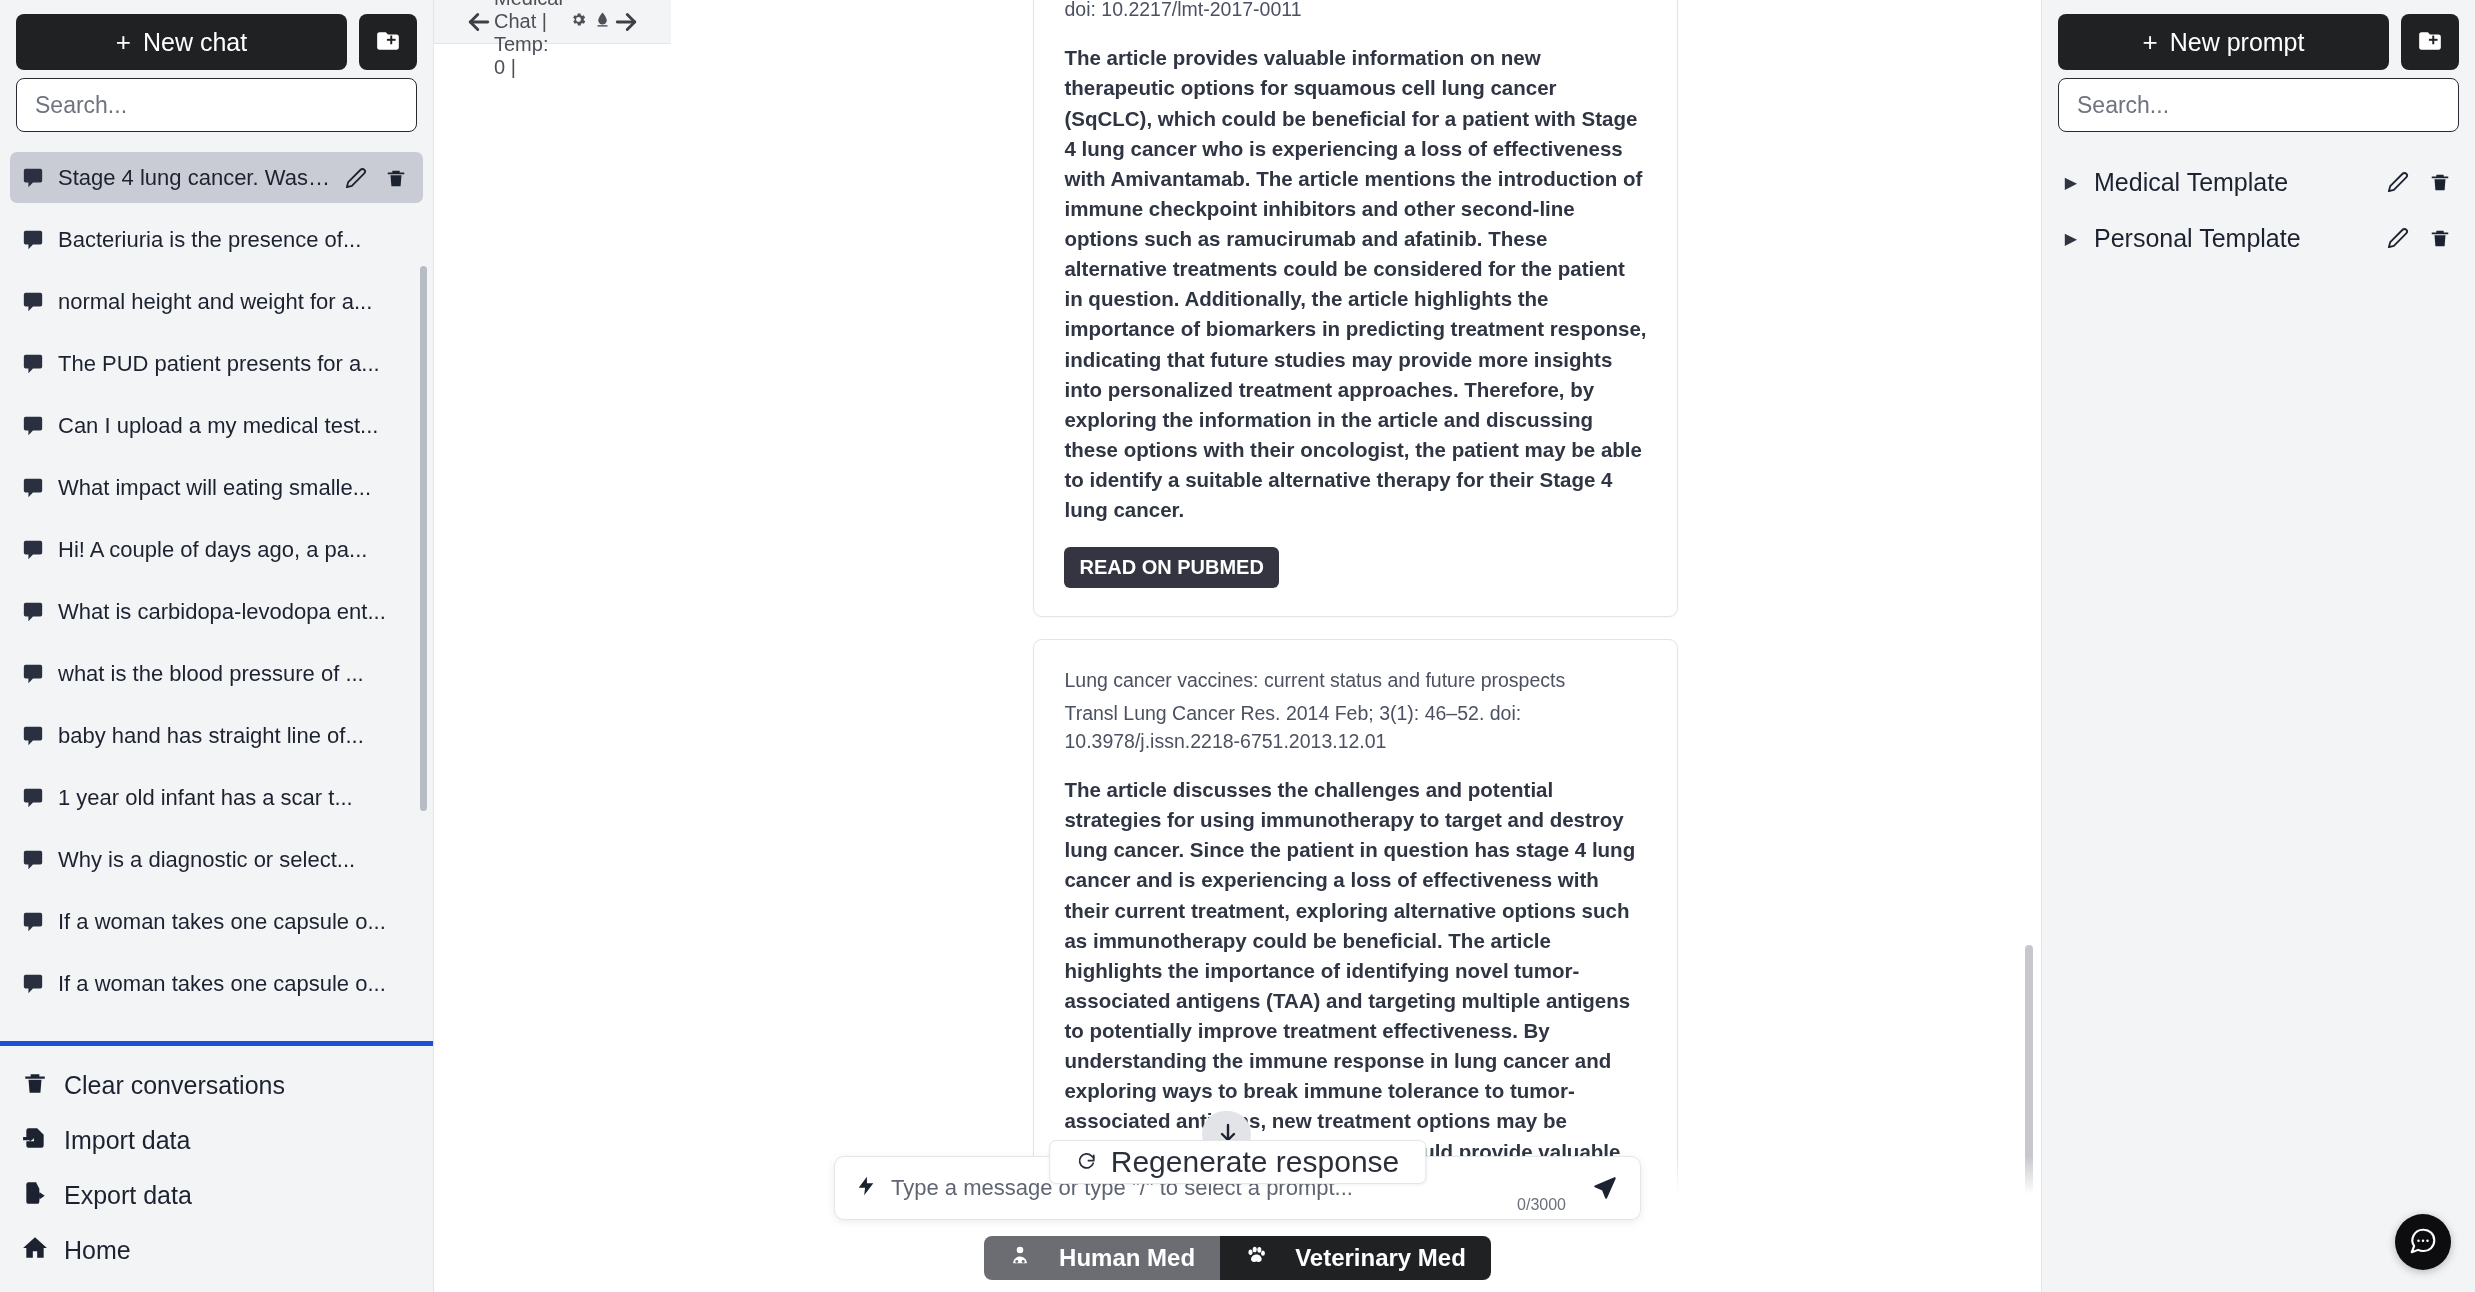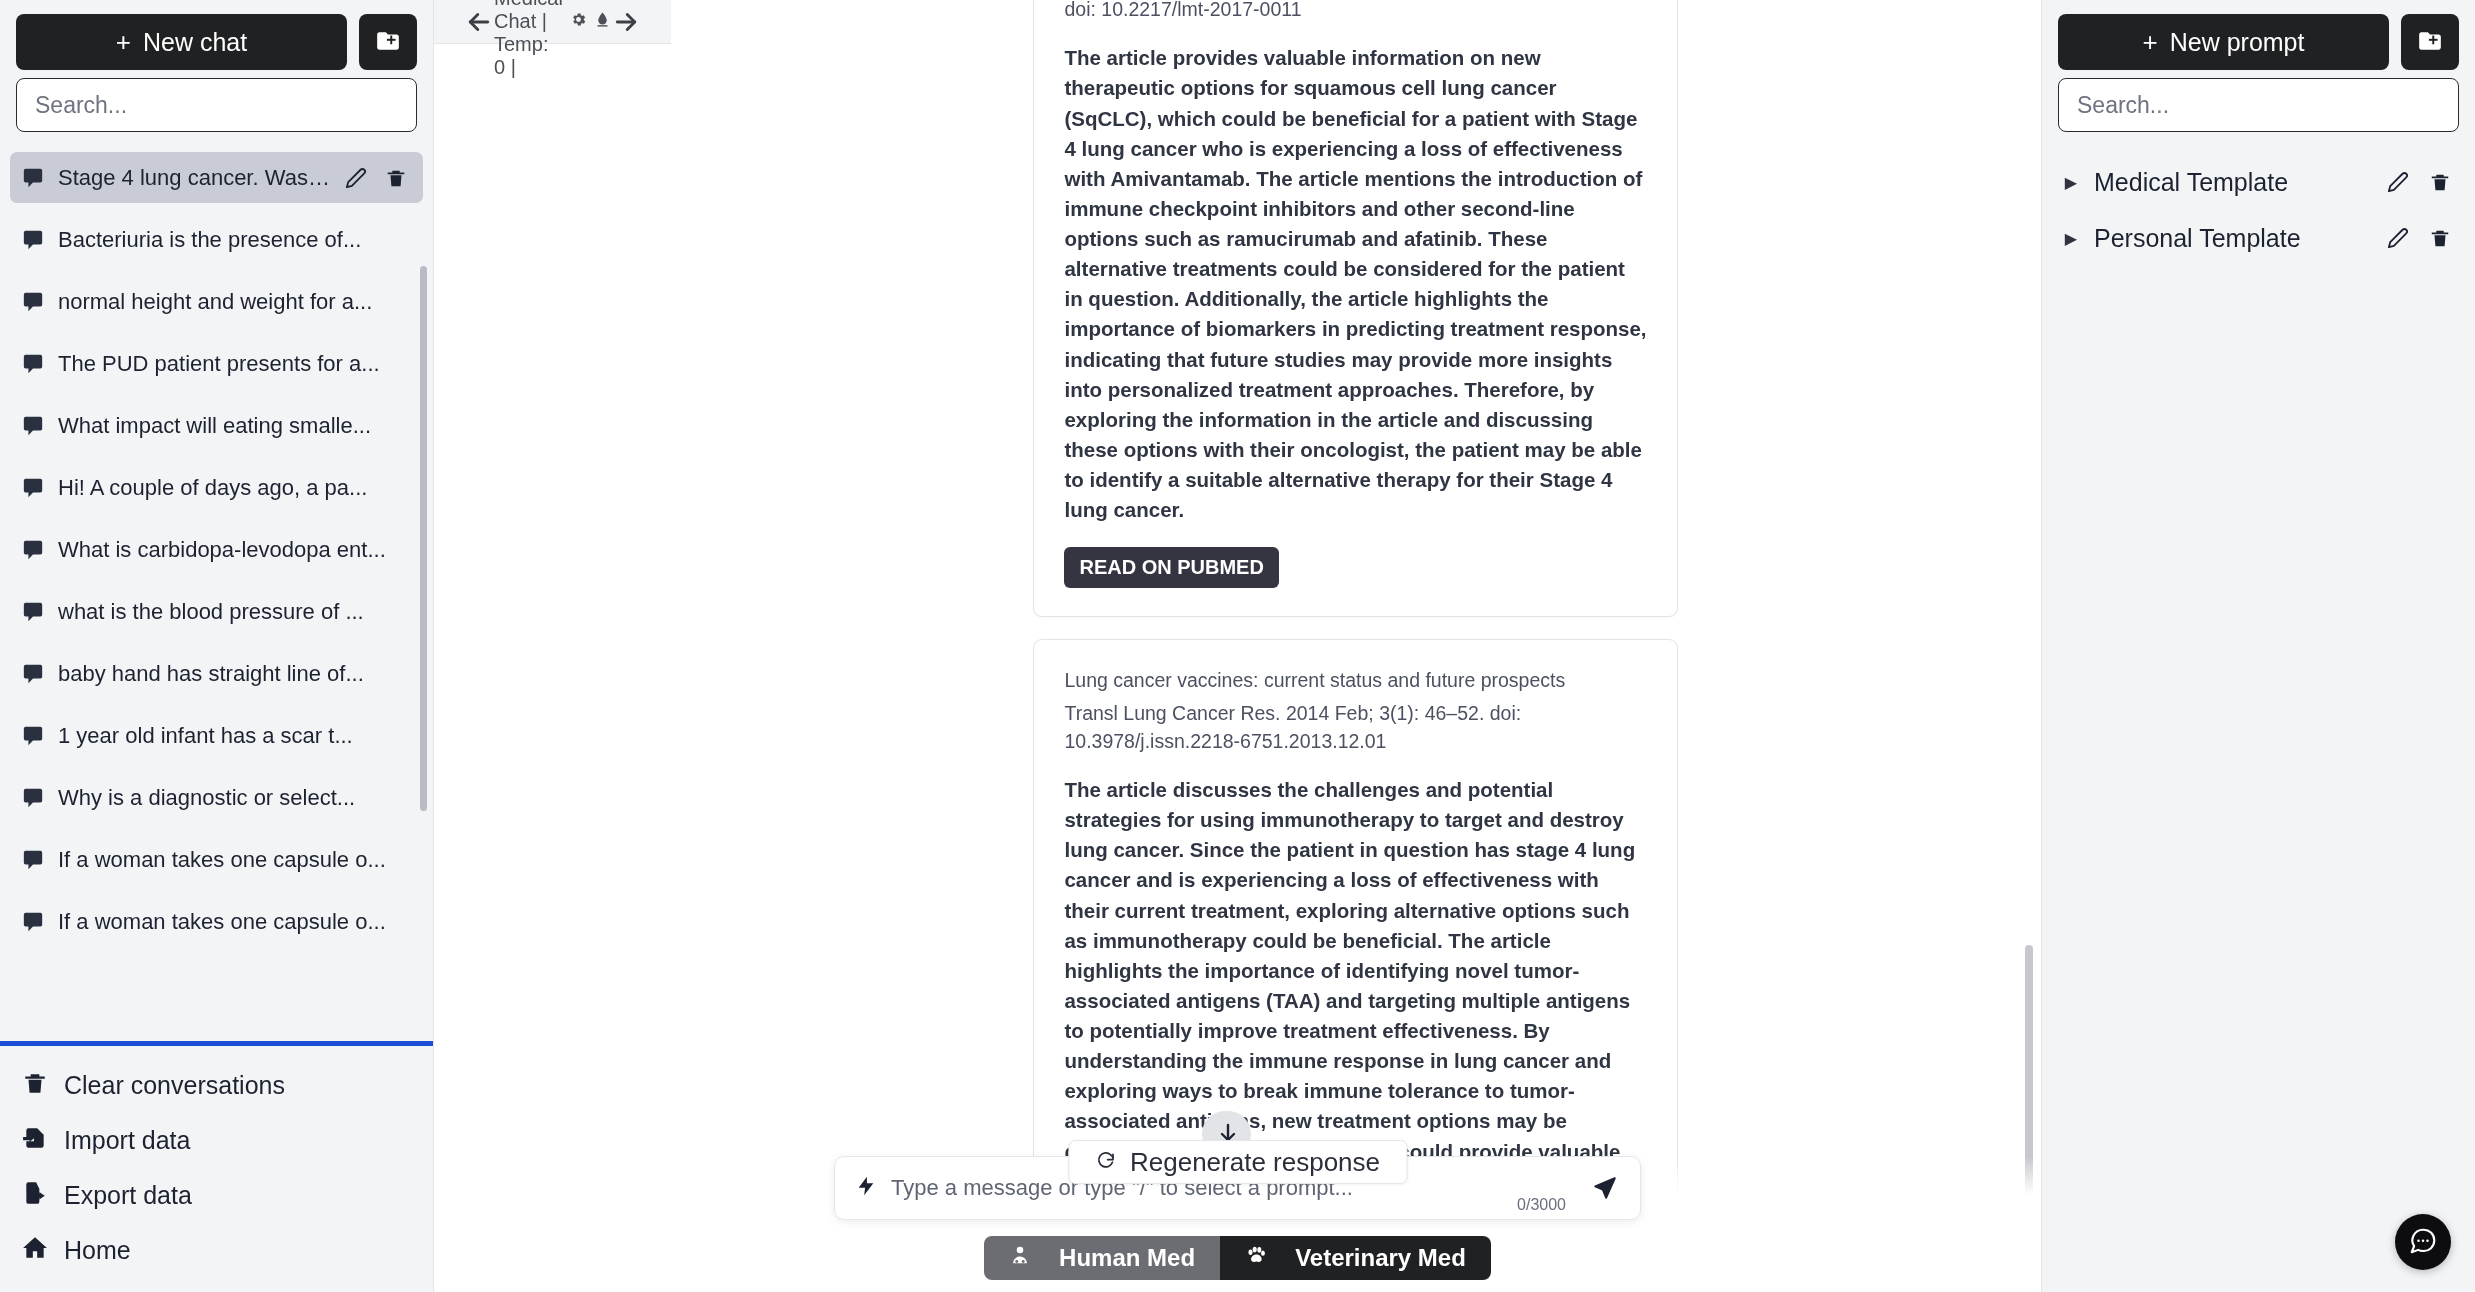--- a/index.html
+++ b/index.html
@@ -220,21 +220,21 @@
   .regen-btn {
     position: absolute;
     left: 50%; transform: translateX(-50%);
     bottom: 108px;
     background: #fff;
     border: 1px solid #e4e6ea;
     border-radius: 7px;
     height: 44px;
     display: flex; align-items: center; gap: 14px;
     padding: 0 26px;
-    font-size: 26px; color: #2b2f3a;
+    font-size: 30px; color: #2b2f3a;
     cursor: pointer;
     box-shadow: 0 1px 3px rgba(0,0,0,0.06);
     font-family: "Liberation Sans", sans-serif;
     z-index: 5;
   }
 
   
   .right-sidebar {
     width: 434px; height: 1292px;
     flex: 0 0 434px;
@@ -327,20 +327,28 @@
           </span>
           <span class="chat-label">normal height and weight for a...</span>
         </div>
         <div class="chat-item">
           <span class="chat-icon">
             <svg width="22" height="22" viewBox="0 0 24 24" fill="#2b3040">
               <path d="M20 2H4a2 2 0 00-2 2v11a2 2 0 002 2h3v5l5-5h8a2 2 0 002-2V4a2 2 0 00-2-2z"></path>
             </svg>
           </span>
           <span class="chat-label">The PUD patient presents for a...</span>
+        </div>
+        <div class="chat-item">
+          <span class="chat-icon">
+            <svg width="22" height="22" viewBox="0 0 24 24" fill="#2b3040">
+              <path d="M20 2H4a2 2 0 00-2 2v11a2 2 0 002 2h3v5l5-5h8a2 2 0 002-2V4a2 2 0 00-2-2z"></path>
+            </svg>
+          </span>
+          <span class="chat-label">Can I upload a my medical test...</span>
         </div>
         <div class="chat-item">
           <span class="chat-icon">
             <svg width="22" height="22" viewBox="0 0 24 24" fill="#2b3040">
               <path d="M20 2H4a2 2 0 00-2 2v11a2 2 0 002 2h3v5l5-5h8a2 2 0 002-2V4a2 2 0 00-2-2z"></path>
             </svg>
           </span>
           <span class="chat-label">What impact will eating smalle...</span>
         </div>
         <div class="chat-item">

